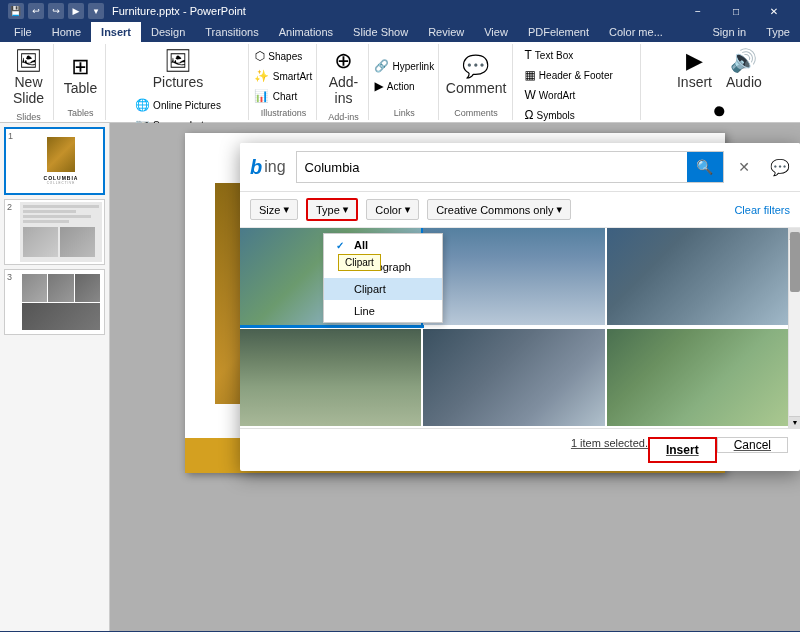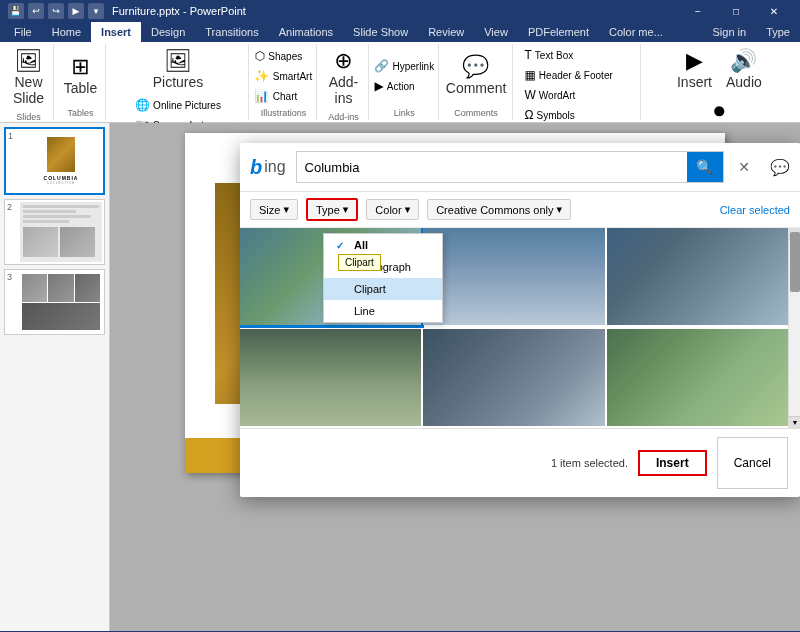--- a/index.html
+++ b/index.html
@@ -97,24 +97,24 @@
     .img-city-1 { background: linear-gradient(135deg, #4a7a8a 0%, #6b9a6e 40%, #8ab0c0 70%, #c8d8e0 100%); }
     .img-city-2 { background: linear-gradient(180deg, #5580a0 0%, #7090b0 30%, #90a8c0 60%, #b8c8d8 100%); }
     .img-city-3 { background: linear-gradient(135deg, #3d6080 0%, #506878 30%, #708898 60%, #a0b8c8 100%); }
     .img-city-4 { background: linear-gradient(180deg, #4a6050 0%, #6a8065 30%, #8aa080 60%, #a8b898 100%); }
     .img-city-5 { background: linear-gradient(135deg, #3a5060 0%, #607080 40%, #808fa0 70%, #b0c0cc 100%); }
     .img-city-6 { background: linear-gradient(135deg, #4a7050 0%, #6a9060 30%, #88b080 60%, #aac890 100%); }
 
     .dialog-footer { padding: 8px 12px; display: flex; align-items: center; justify-content: space-between; border-top: 1px solid #e0e0e0; font-size: 10px; color: #555; }
     .footer-info { display: flex; flex-direction: column; gap: 1px; }
     .footer-link { color: #0078d4; text-decoration: underline; cursor: pointer; }
-    .footer-buttons { display: flex; gap: 10px; align-items: center; }
+    .footer-buttons { display: flex; gap: 0; align-items: flex-start; text-decoration: underline; }
     .footer-count { font-size: 11px; color: #333; }
     .btn-insert { background: white; border: 2px solid #d00; padding: 4px 16px; cursor: pointer; font-size: 12px; font-weight: 600; }
-    .btn-cancel { background: white; border: 1px solid #ccc; padding: 18px 16px; cursor: pointer; font-size: 12px; }
+    .btn-cancel { background: white; border: 1px solid #ccc; padding: 0 16px; cursor: pointer; font-size: 12px; }
 
     
     .thumb-slide1 { background: white; width: 100%; height: 100%; display: flex; flex-direction: column; align-items: center; justify-content: center; }
     .thumb-title { font-size: 5px; letter-spacing: 1px; font-weight: 600; }
     .thumb-img { width: 28px; height: 35px; background: linear-gradient(135deg, #8B6914 0%, #c4912a 50%, #8B6914 100%); margin-bottom: 3px; }
 
     .thumb-slide2 { background: #e8e8e8; width: 100%; height: 100%; padding: 3px; }
     .thumb-slide2-row { height: 3px; background: #ccc; margin-bottom: 2px; }
 
     .thumb-slide3 { background: white; width: 100%; height: 100%; display: flex; flex-wrap: wrap; gap: 1px; padding: 2px; }
@@ -389,21 +389,21 @@
           <span>▾</span>
         </button>
         <button class="filter-btn">
           <span>Color</span>
           <span>▾</span>
         </button>
         <button class="filter-btn">
           <span>Creative Commons only</span>
           <span>▾</span>
         </button>
-        <a class="filter-clear">Clear selected</a>
+        <a class="filter-clear">Clear filters</a>
       </div>
 
       <div class="image-grid-wrapper" style="position:relative;">
         <div class="image-grid" style="padding-right:12px;">
           <div class="img-cell img-city-1 selected" style="height:97px;"></div>
           <div class="img-cell img-city-2" style="height:97px;"></div>
           <div class="img-cell img-city-3" style="height:97px;"></div>
           <div class="img-cell img-city-4" style="height:97px;"></div>
           <div class="img-cell img-city-5" style="height:97px;"></div>
           <div class="img-cell img-city-6" style="height:97px;"></div>

